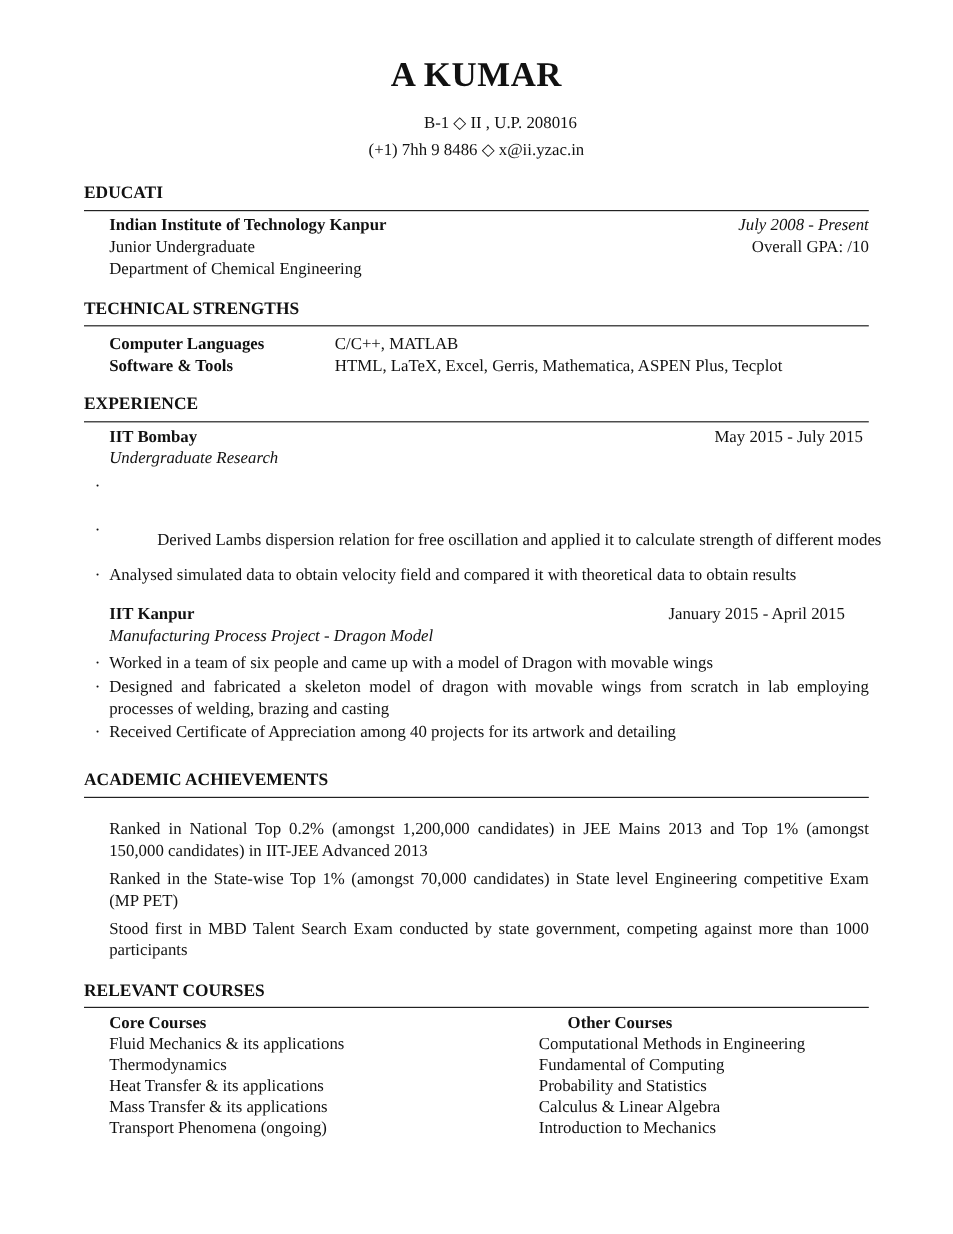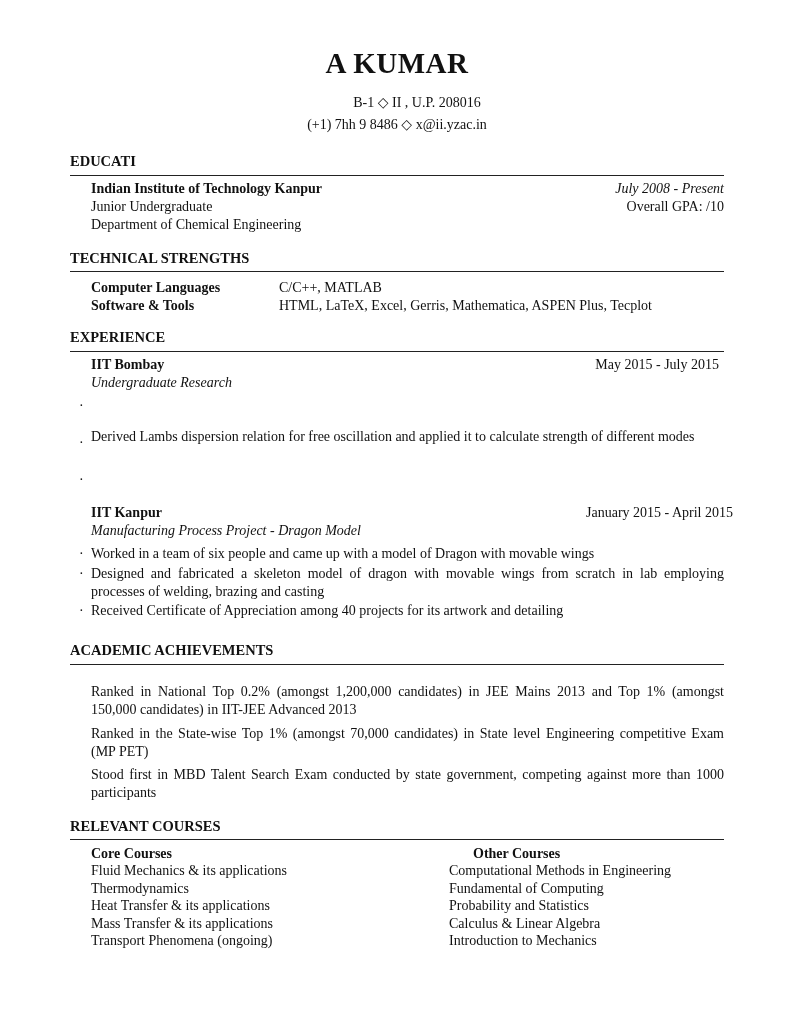--- a/index.html
+++ b/index.html
@@ -61,25 +61,26 @@
 
   <div class="abs sec-title" style="top:329px;">EXPERIENCE</div>
   <div class="rule" style="top:351px;"></div>
 
   <div class="abs txt b" style="left:91px; top:356px;">IIT Bombay</div>
   <div class="abs txt right" style="right:75px; top:356px;">May 2015 - July 2015</div>
   <div class="abs txt i" style="left:91px; top:374px;">Undergraduate Research</div>
 
   <span class="bullet-dot" style="top:397px;">·</span>
   <span class="bullet-dot" style="top:434px;">·</span>
-  <div class="para" style="top:428px;">Derived Lambs dispersion relation for free oscillation and applied it to calculate strength of different modes</div>
+  <div class="para" style="top:442px;margin-left:40px;">Derived Lambs dispersion relation for free oscillation and applied it to calculate strength of different modes</div>
   <span class="bullet-dot" style="top:471px;">·</span>
+  <div class="para" style="top:471px;">Analysed simulated data to obtain velocity field and compared it with theoretical data to obtain results</div>
 
   <div class="abs txt b" style="left:91px; top:504px;">IIT Kanpur</div>
-  <div class="abs txt right" style="right:61px; top:504px;">January 2015 - April 2015</div>
+  <div class="abs txt right" style="right:90px; top:504px;">January 2015 - April 2015</div>
   <div class="abs txt i" style="left:91px; top:522px;">Manufacturing Process Project - Dragon Model</div>
 
   <span class="bullet-dot" style="top:545px;">·</span>
   <div class="para" style="top:545px;">Worked in a team of six people and came up with a model of Dragon with movable wings</div>
   <span class="bullet-dot" style="top:565px;">·</span>
   <div class="para" style="top:565px;">Designed and fabricated a skeleton model of dragon with movable wings from scratch in lab employing processes of welding, brazing and casting</div>
   <span class="bullet-dot" style="top:602px;">·</span>
   <div class="para" style="top:602px;">Received Certificate of Appreciation among 40 projects for its artwork and detailing</div>
 
   <div class="abs sec-title" style="top:642px;">ACADEMIC ACHIEVEMENTS</div>

